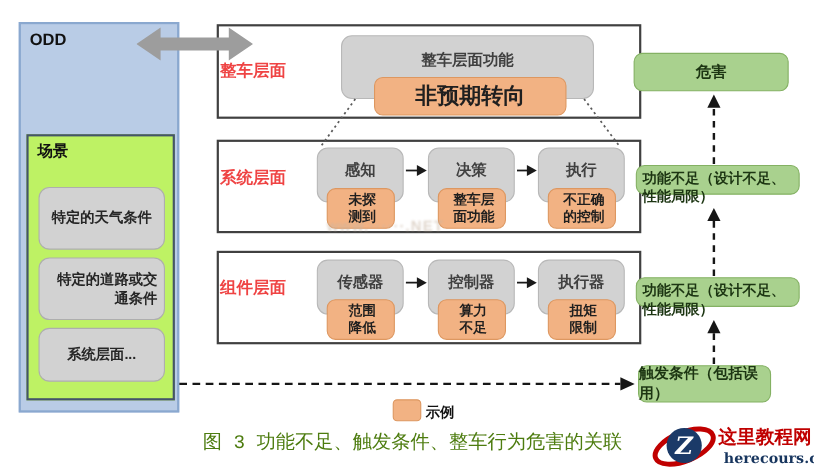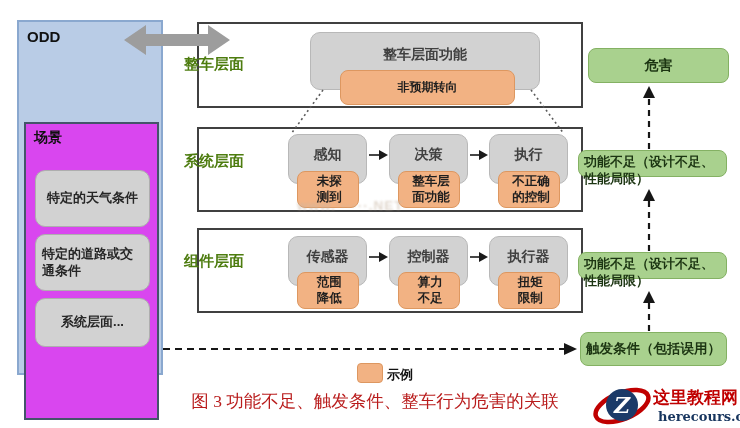--- a/index.html
+++ b/index.html
@@ -14,49 +14,49 @@
   
   .odd-box {
     left: 17px; top: 20px; width: 146px; height: 355px;
     background: #b9cce6; border: 2px solid #8aa8cf;
   }
   .odd-title {
     position: absolute; left: 8px; top: 6px;
     font-weight: bold; font-size: 15px; color: #111;
   }
   .scene-box {
-    position: absolute; left: 5px; top: 100px; width: 135px; height: 298px;
-    background: #d946ef; border: 2px solid #44546a;
+    position: absolute; left: 5px; top: 100px; width: 135px; height: 242px;
+    background: #bef264; border: 2px solid #44546a;
   }
   .scene-title {
     position: absolute; left: 8px; top: 5px;
     font-weight: bold; font-size: 14px; color: #111;
   }
   .scene-item {
     position: absolute; left: 9px; width: 115px;
     background: #d2d2d2; border: 1px solid #aeaeae; border-radius: 10px;
     display: flex; align-items: center; justify-content: center;
-    text-align: left; font-size: 13px; font-weight: bold; color: #262626;
+    text-align: right; font-size: 13px; font-weight: bold; color: #262626;
     line-height: 1.3; padding: 2px 6px;
   }
   .scene-item.i0 { top: 46px;  height: 57px; }
   .scene-item.i1 { top: 110px; height: 57px; }
   .scene-item.i2 { top: 174px; height: 49px; }
 
   
   .section {
     background: #ffffff; border: 2px solid #404040;
     left: 197px; width: 386px;
   }
   .section.vehicle   { top: 22px;  height: 86px; }
   .section.system    { top: 127px; height: 85px; }
   .section.component { top: 228px; height: 85px; }
   .level-label {
-    font-weight: bold; font-size: 15px; color: #4d7c0f; white-space: nowrap;
-    left: 184px; z-index: 4;
+    font-weight: bold; font-size: 15px; color: #ef4444; white-space: nowrap;
+    left: 200px; z-index: 4;
   }
   .level-label.vehicle   { top: 55px; }
   .level-label.system    { top: 152px; }
   .level-label.component { top: 252px; }
 
   .gray-node {
     background: #d2d2d2; border: 1px solid #b8b8b8; border-radius: 10px;
     font-weight: bold; color: #404040; text-align: center;
   }
   .vehicle-func {
@@ -69,67 +69,67 @@
   .row-system .node    { top: 134px; }
   .row-component .node { top: 236px; }
   .node.c0 { left: 288px; } .node.c1 { left: 389px; } .node.c2 { left: 489px; }
 
   .orange-box {
     background: #f2b283; border: 1px solid #dd9760; border-radius: 8px;
     font-weight: bold; color: #1f1f1f; text-align: center; z-index: 2;
     display: flex; align-items: center; justify-content: center;
   }
   .vehicle-example {
-    left: 340px; top: 70px; width: 175px; height: 35px; font-size: 12px;
+    left: 340px; top: 70px; width: 175px; height: 35px; font-size: 20px;
   }
   .issue { width: 62px; height: 37px; font-size: 12.5px; line-height: 1.25; text-align: right; }
   .row-system .issue    { top: 171px; }
   .row-component .issue { top: 272px; }
   .issue.c0 { left: 297px; } .issue.c1 { left: 398px; } .issue.c2 { left: 498px; }
   .issue span.w2 { display: inline-block; width: 2.2em; }
   .issue span.w3 { display: inline-block; width: 3.3em; }
 
   
   .green-box {
     background: #a9d18e; border: 1px solid #84b163; border-radius: 8px;
     font-weight: bold; color: #1c3512; z-index: 3;
   }
   .hazard {
-    left: 588px; top: 48px; width: 141px; height: 35px; font-size: 14px;
+    left: 576px; top: 48px; width: 141px; height: 35px; font-size: 14px;
     display: flex; align-items: center; justify-content: center;
   }
   .insufficiency {
     left: 578px; width: 149px; height: 27px; font-size: 13px;
     line-height: 17px; padding: 2px 3px 0 5px; text-align: left;
   }
   .insufficiency.g1 { top: 150px; }
   .insufficiency.g2 { top: 252px; }
   .trigger {
-    left: 580px; top: 332px; width: 147px; height: 34px; font-size: 13.5px;
+    left: 580px; top: 332px; width: 121px; height: 34px; font-size: 13.5px;
     display: flex; align-items: center; justify-content: center;
   }
 
   
   .overlay { left: 0; top: 0; width: 740px; height: 428px; z-index: 5; pointer-events: none; }
   .dbl-arrow { left: 124px; top: 24px; width: 106px; height: 32px; z-index: 6; }
 
   
   .legend-swatch {
     left: 357px; top: 363px; width: 26px; height: 20px;
     background: #f2b283; border: 1px solid #dd9760; border-radius: 4px;
   }
   .legend-label {
     left: 387px; top: 366px; font-weight: bold; font-size: 13px; color: #111;
   }
 
   
   .caption {
     left: 145px; top: 389px; width: 460px; text-align: center;
-    font-family: Liberation Serif, serif;
-    font-size: 17.5px; color: #b91c1c;
+    font-family: Liberation Mono, monospace;
+    font-size: 17.5px; color: #4d7c0f;
   }
 
   
   .center-watermark {
     left: 297px; top: 198px; width: 175px;
     font-weight: bold; font-size: 13.5px; letter-spacing: 1px;
     color: #c8b6a4; opacity: 0.55; filter: blur(1.2px); z-index: 4;
   }
 
   

